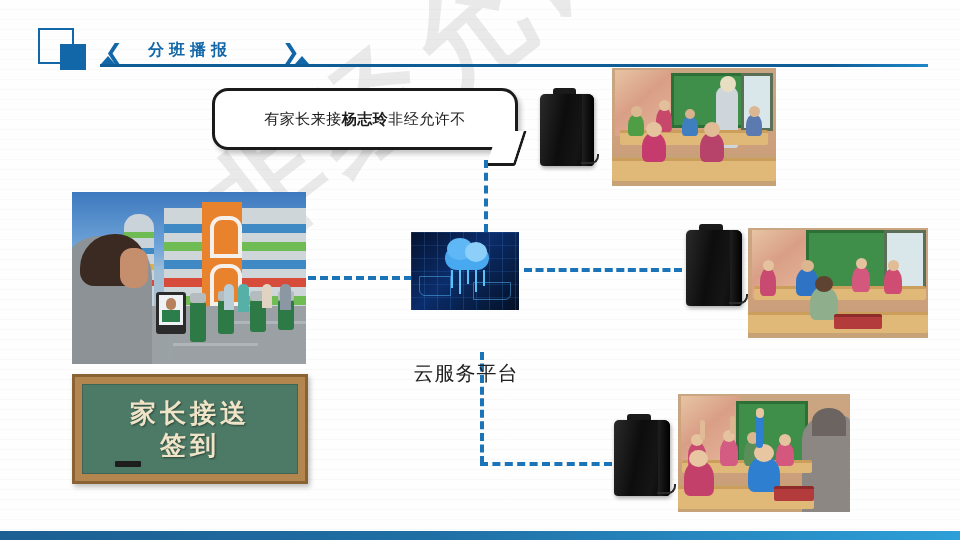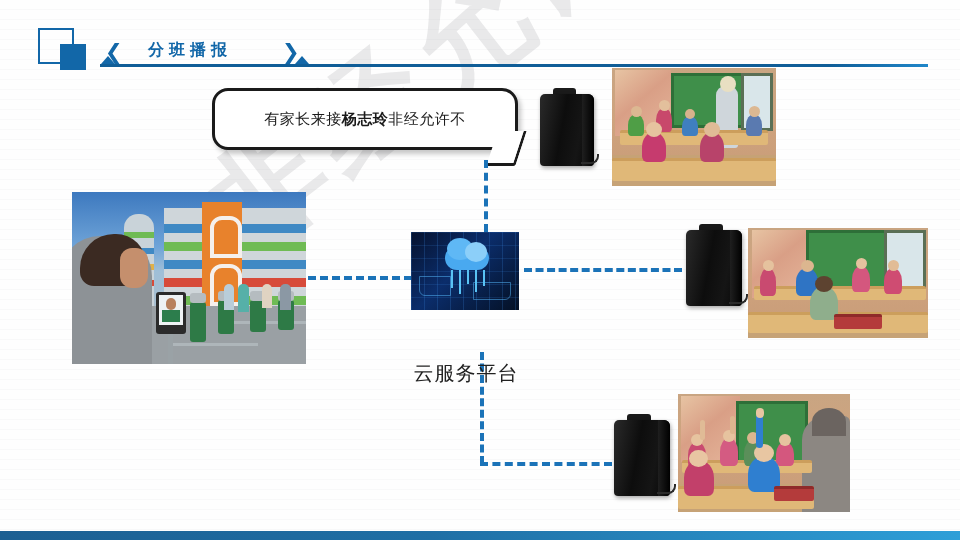--- a/index.html
+++ b/index.html
@@ -258,20 +258,29 @@
           <div class="bd"></div>
       </div>
       <div class="pl"></div>
     </div>
 
     <div class="gate-man"></div>
     <div class="gate-hair"></div>
     <div class="gate-face"></div>
   </div>
 
+  <div class="board-frame">
+    <div class="board-inner">
+      <div class="board-text">
+        <span>家长接送</span>
+        <span>签到</span>
+      </div>
+      <div class="board-eraser"></div>
+    </div>
+  </div>
 
   <div class="cloud-img">
     <div class="cl-grid"></div>
     <div class="cl-trace" style="left:8px;top:44px;width:30px;height:18px;border-radius:0 0 0 6px;"></div>
     <div class="cl-trace" style="left:62px;top:50px;width:36px;height:16px;border-radius:0 0 6px 0;"></div>
     <div class="cl-main"></div>
     <div class="cl-b1"></div>
     <div class="cl-b2"></div>
     <div class="cl-line" style="left:40px;top:38px;height:18px;"></div>
     <div class="cl-line" style="left:48px;top:38px;height:24px;"></div>

